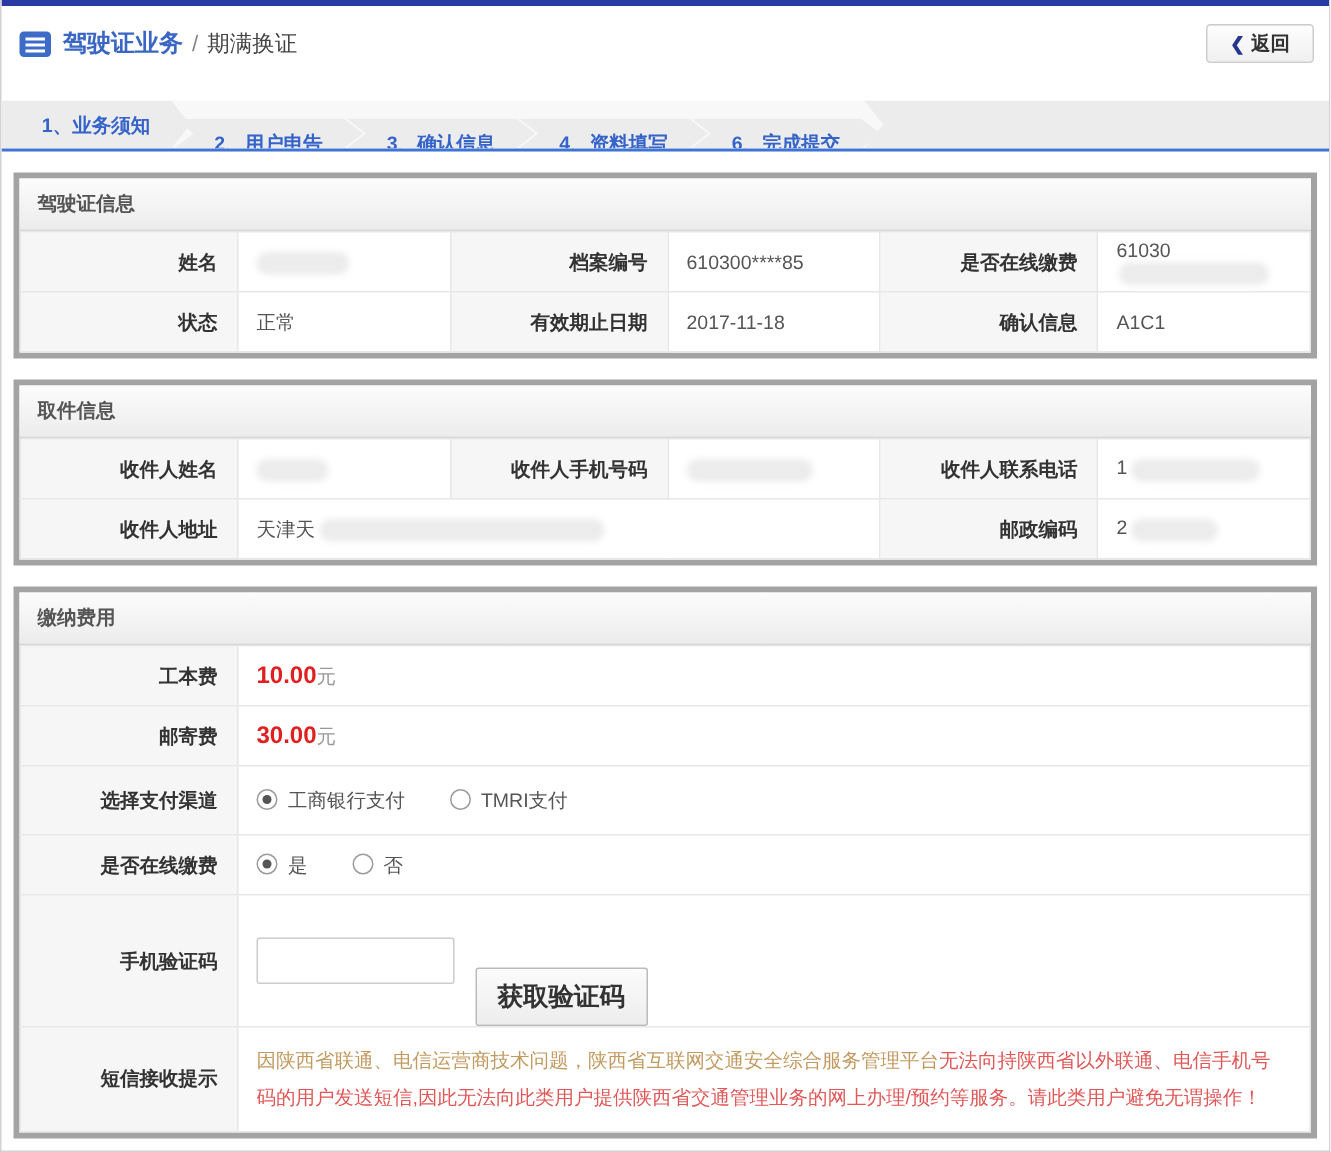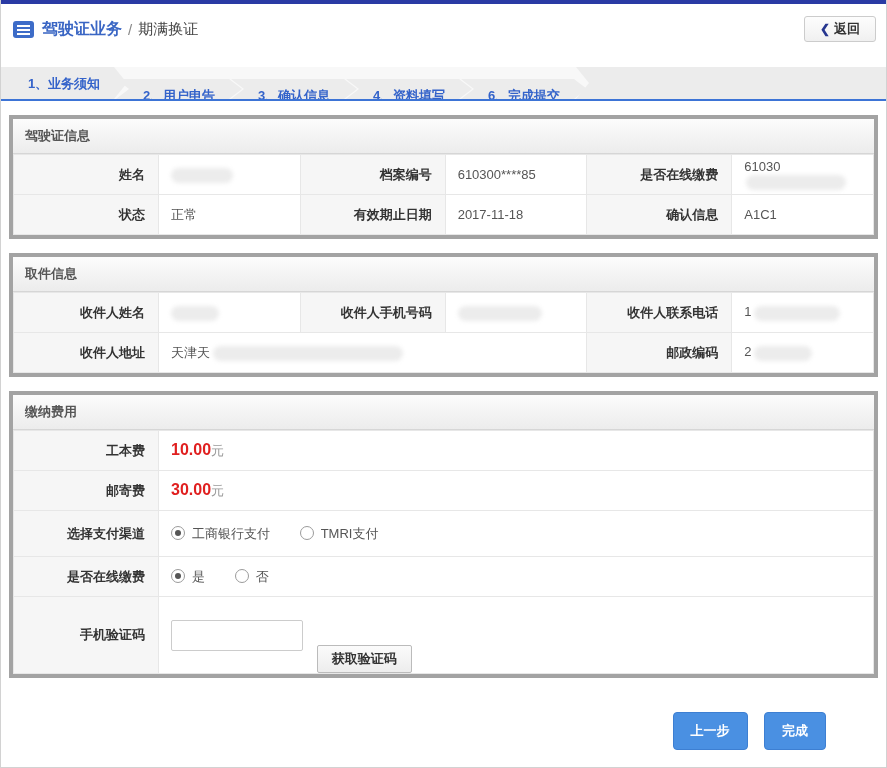--- a/index.html
+++ b/index.html
@@ -42,22 +42,22 @@
 
   
   .fee-num { color:#e01f1f; font-weight:bold; font-size:16px; }
   .fee-unit { color:#999; font-size:13px; }
   .radio { display:inline-block; width:14px; height:14px; border:1px solid #9b9b9b; border-radius:50%; background:#fff;
       vertical-align:-2px; position:relative; margin-right:7px; cursor:pointer; }
   .radio.checked::after { content:""; position:absolute; left:3px; top:3px; width:6px; height:6px; border-radius:50%; background:#555; }
   .radio-lab { color:#555; font-size:13px; margin-right:26px; cursor:pointer; }
   .code-input { width:132px; height:31px; border:1px solid #ccc; border-radius:2px; margin-right:10px; padding:0 8px;
       font-size:13px; vertical-align:middle; }
-  .code-btn { height:28px; padding:0 14px; background:linear-gradient(#fbfbfb,#ededed); border:1px solid #bbb;
-      border-radius:2px; font-size:13px; font-weight:bold; color:#333; vertical-align:middle; cursor:pointer;margin-top:48px; }
+  .code-btn { height:39px; padding:0 14px; background:linear-gradient(#fbfbfb,#ededed); border:1px solid #bbb;
+      border-radius:2px; font-size:17px; font-weight:bold; color:#333; vertical-align:middle; cursor:pointer;margin-top:48px; }
   .notice { line-height:1.95; font-size:13px; padding:9px 14px 9px 12px; }
   .notice .tan { color:#c29a60; }
   .notice .red { color:#e05858; }
   td.val.notice-cell { padding:0; }
 
   
   .footer { text-align:right; padding:22px 60px 0 0; }
   .btn-blue { display:inline-block; background:#4a90e2; border:1px solid #3d7fd2; border-radius:4px; color:#fff;
       font-size:13px; font-weight:bold; padding:9px 17px; cursor:pointer; }
   .btn-blue + .btn-blue { margin-left:12px; }
@@ -157,20 +157,26 @@
           <span class="radio"></span><span class="radio-lab">否</span>
         </td>
       </tr>
       <tr>
         <td class="lbl" style="height:47px">手机验证码</td>
         <td class="val">
           <input class="code-input" type="text" value="" style="">
           <button class="code-btn">获取验证码</button>
         </td>
       </tr>
+      <tr>
+        <td class="lbl" style="height:62px">短信接收提示</td>
+        <td class="val notice-cell">
+          <div class="notice"><span class="tan">因陕西省联通、电信运营商技术问题，陕西省互联网交通安全综合服务管理平台</span><span class="red">无法向持陕西省以外联通、电信手机号码的用户发送短信,因此无法向此类用户提供陕西省交通管理业务的网上办理/预约等服务。请此类用户避免无谓操作！</span></div>
+        </td>
+      </tr>
     </tbody>
       </table>
   </div>
 
   <div class="footer">
     <button class="btn-blue">上一步</button>
     <button class="btn-blue">完成</button>
   </div>
 </div>
 

